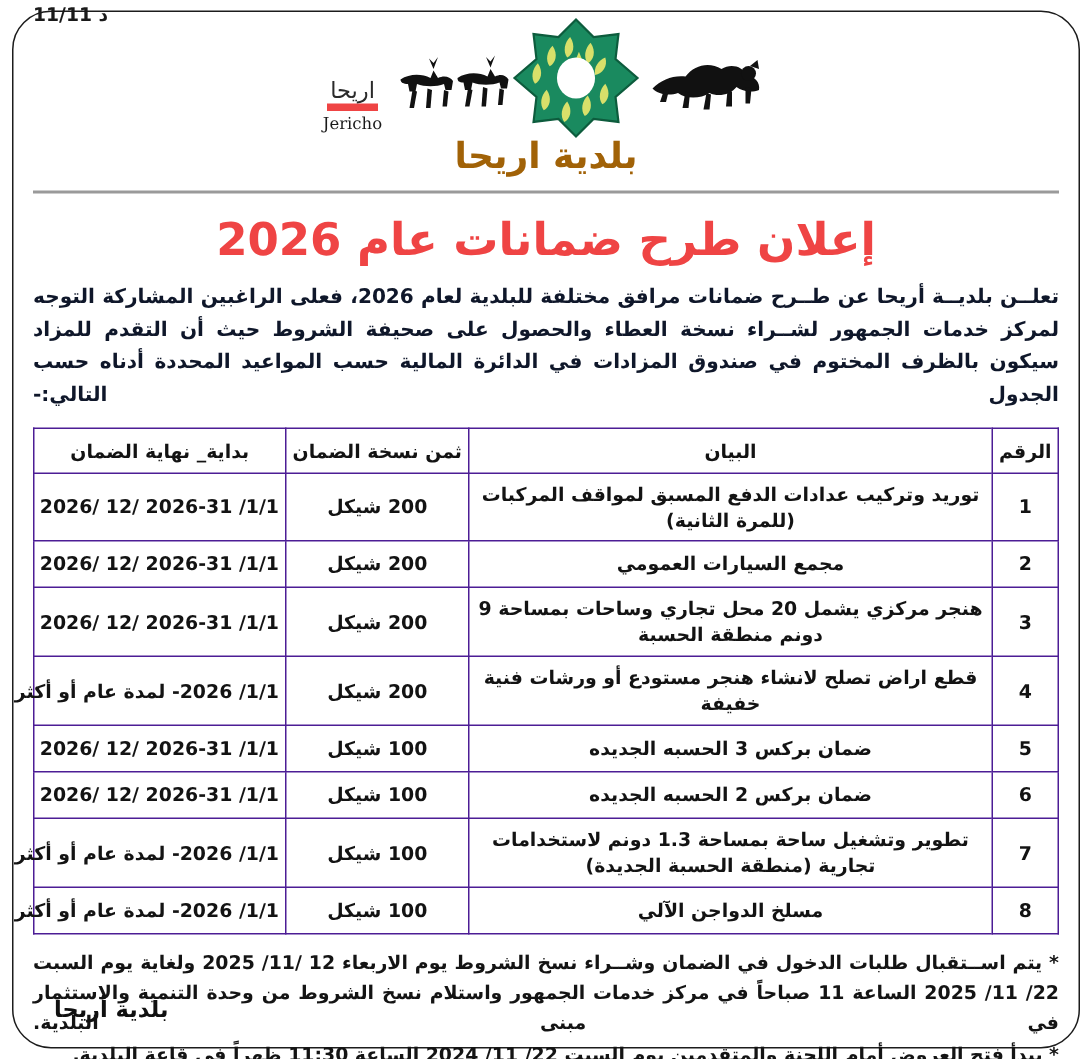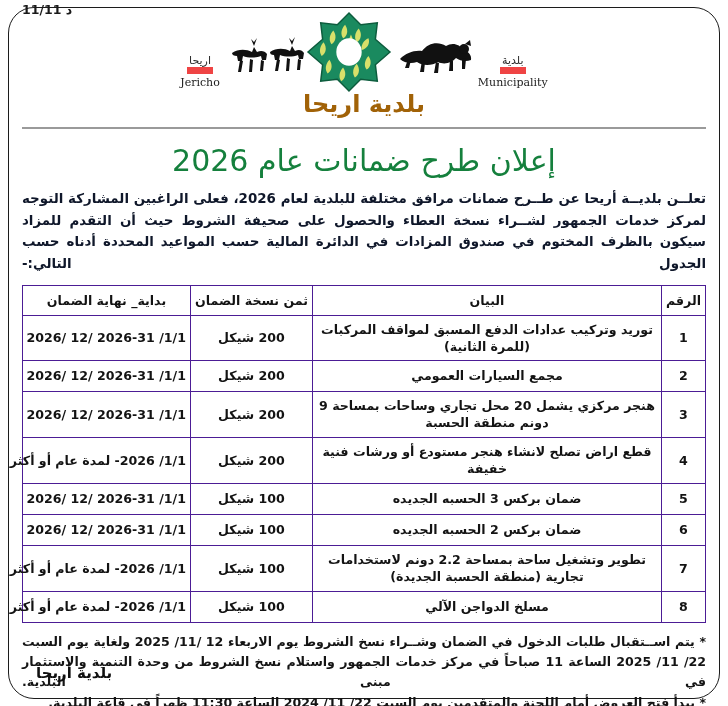--- a/index.html
+++ b/index.html
@@ -71,26 +71,26 @@
     height: 72px;
   }
   .logo-side {
     display: flex;
     flex-direction: column;
     align-items: center;
     justify-content: flex-end;
     height: 72px;
   }
   .logo-side .ar {
-    font-size: 11px;
+    font-size: 15px;
     color: #2a2a2a;
     letter-spacing: 2px;
     line-height: 1;
     margin-bottom: 1px;
-    border-bottom: 7px solid #ef4444;
+    border-bottom: 5px solid #ef4444;
     padding: 0 2px 1px 2px;
   }
   .logo-side .en {
     font-family: "DejaVu Serif", "Liberation Serif", serif;
     font-size: 11px;
     color: #1a1a1a;
     line-height: 1;
     margin-top: 2px;
   }
   .logo-animals { display: block; }
@@ -108,22 +108,22 @@
   .divider {
     margin: 9px 2px 0 2px;
     height: 0;
     border-top: 2.2px solid #9a9a9a;
   }
 
   
   .title {
     text-align: center;
     font-size: 30px;
-    font-weight: 400;
-    color: #15803d;
+    font-weight: 700;
+    color: #ef4444;
     margin: 14px 0 10px 0;
     letter-spacing: -0.5px;
   }
 
   
   .intro {
     font-size: 13.4px;
     line-height: 1.62;
     text-align: justify;
     text-align-last: justify;
@@ -212,24 +212,20 @@
 <div class="page">
   <div class="frame"></div>
 
   <div class="content">
 
     <div class="corner-code">د 11/11</div>
 
     <div class="logo-block">
       <div class="logo-row">
 
-        <div class="logo-side">
-          <span class="ar">بلدية</span>
-          <span class="en">Municipality</span>
-        </div>
 
         <svg class="logo-animals" width="86" height="46" viewBox="0 0 86 46">
           <g fill="#111111">
             <path d="M8 30 C14 24, 22 21, 30 22 C36 14, 46 12, 54 17 C60 13, 68 15, 71 21 C76 22, 80 26, 79 31 C74 33, 68 32, 64 29 C60 34, 52 36, 46 33 C40 37, 30 37, 25 33 C19 35, 12 34, 8 30 Z"></path>
             <path d="M30 32 L28 43 L32 43 L33 33 Z"></path>
             <path d="M44 33 L42 44 L46 44 L47 34 Z"></path>
             <path d="M58 31 L57 42 L61 42 L61 32 Z"></path>
             <path d="M70 29 L70 40 L73 40 L74 30 Z"></path>
             <path d="M16 30 L13 39 L17 39 L19 31 Z"></path>
             <circle cx="72" cy="20" r="5"></circle>
@@ -333,21 +329,21 @@
           <td class="period">1/1/ 2026-31 /12 /2026</td>
         </tr>
         <tr class="r-std">
           <td class="num">6</td>
           <td class="desc">ضمان بركس 2 الحسبه الجديده</td>
           <td class="price">100 شيكل</td>
           <td class="period">1/1/ 2026-31 /12 /2026</td>
         </tr>
         <tr class="r-tall">
           <td class="num">7</td>
-          <td class="desc">تطوير وتشغيل ساحة بمساحة 2.2 دونم لاستخدامات تجارية (منطقة الحسبة الجديدة)</td>
+          <td class="desc">تطوير وتشغيل ساحة بمساحة 1.3 دونم لاستخدامات تجارية (منطقة الحسبة الجديدة)</td>
           <td class="price">100 شيكل</td>
           <td class="period">1/1/ 2026- لمدة عام أو أكثر</td>
         </tr>
         <tr class="r-std">
           <td class="num">8</td>
           <td class="desc">مسلخ الدواجن الآلي</td>
           <td class="price">100 شيكل</td>
           <td class="period">1/1/ 2026- لمدة عام أو أكثر</td>
         </tr>
       </tbody>

